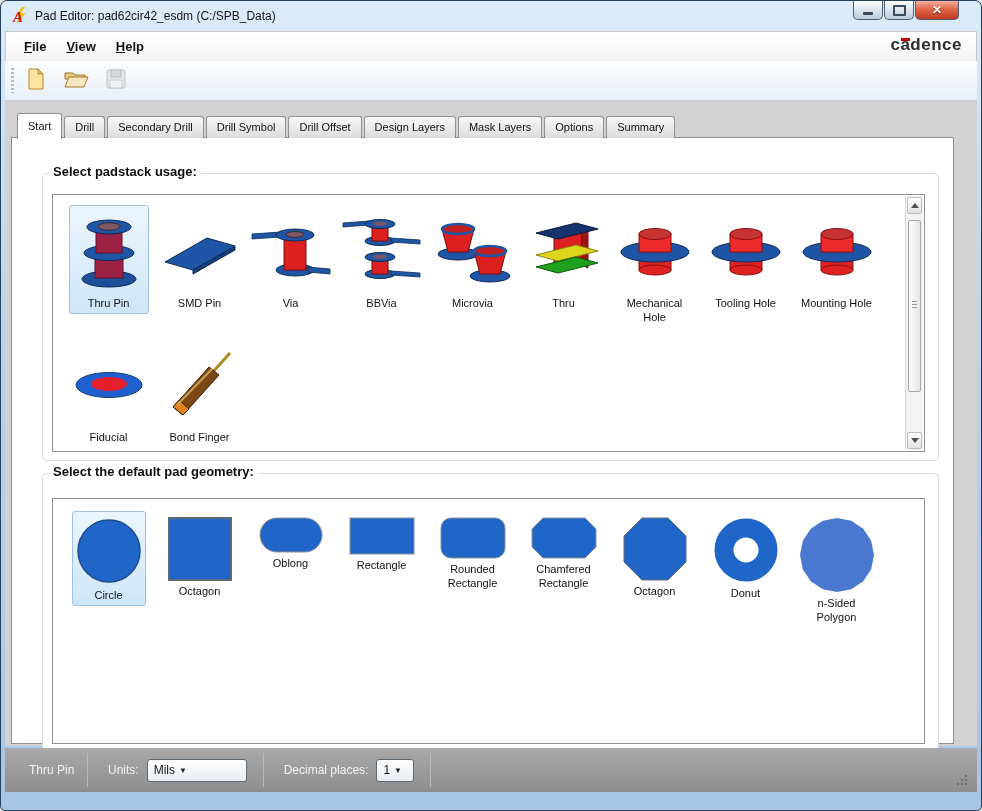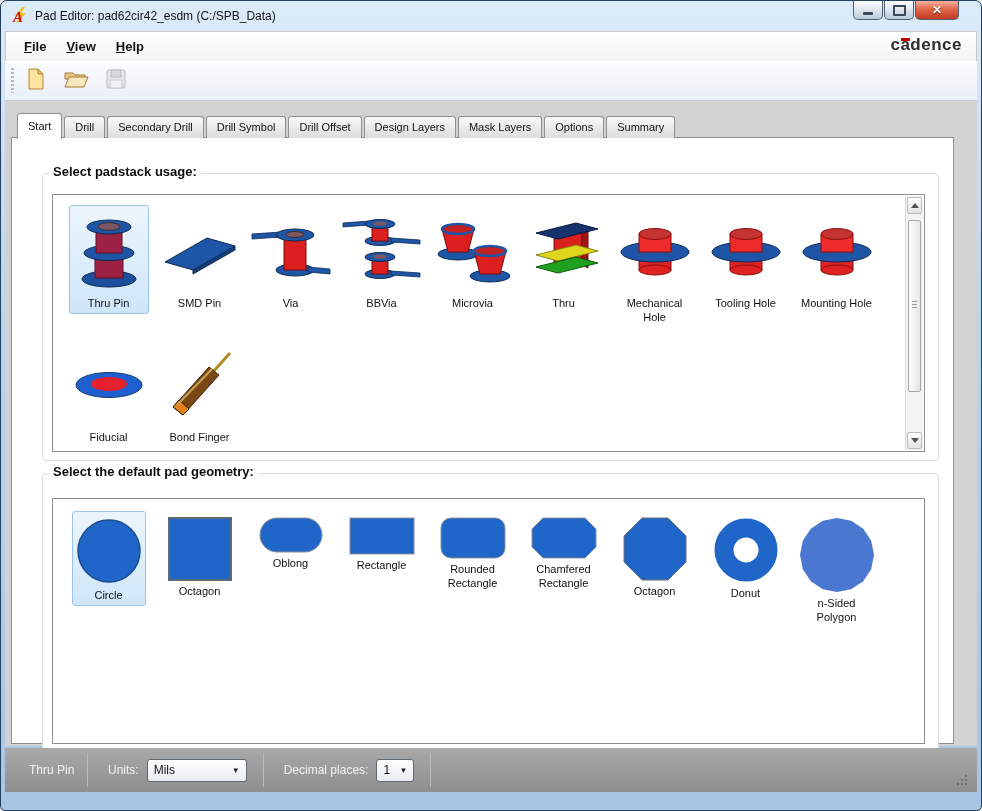--- a/index.html
+++ b/index.html
@@ -75,21 +75,21 @@
     background:linear-gradient(90deg,#fdfdfd,#e6e6e6);border:1px solid #a6a6a6;border-radius:2px;}
   .sc-grip{position:absolute;left:3px;right:3px;top:50%;margin-top:-5px;height:9px;
     background:repeating-linear-gradient(#9a9a9a 0 1px,transparent 1px 3px);}
   
   .statusbar{position:absolute;left:4px;right:4px;top:747px;height:44px;
     background:linear-gradient(#a9a9a9,#8e8e8e);display:flex;align-items:center;font-size:12px;color:#f3f3f3;}
   .sb-sep{width:1px;height:34px;background:#c6c6c6;opacity:.75;}
   .sb-mode{margin-left:24px;width:58px;}
   .sb-label{margin-left:20px;}
   .dropdown{height:23px;background:linear-gradient(#ffffff,#e7edf3);border:1px solid #5e6972;border-radius:3px;
-    display:flex;align-items:center;justify-content:space-between;color:#111;padding:0 6px;box-sizing:border-box;margin-left:8px;cursor:default;}
+    display:flex;align-items:center;color:#111;padding:0 6px;box-sizing:border-box;margin-left:8px;cursor:default;}
   .dd-units{width:100px;margin-right:16px;}
   .dd-dec{width:38px;margin-right:16px;}
   .dd-arrow{font-size:8px;color:#222;margin-left:4px;}
   .grip-corner{position:absolute;right:8px;bottom:5px;width:12px;height:12px;}
   .grip-dot{position:absolute;left:0;top:0;width:2px;height:2px;background:transparent;
     box-shadow:0 8px 0 #6e6e6e,4px 8px 0 #6e6e6e,8px 8px 0 #6e6e6e,4px 4px 0 #6e6e6e,8px 4px 0 #6e6e6e,8px 0 0 #6e6e6e;}
 </style>
 </head>
 <body>
 

